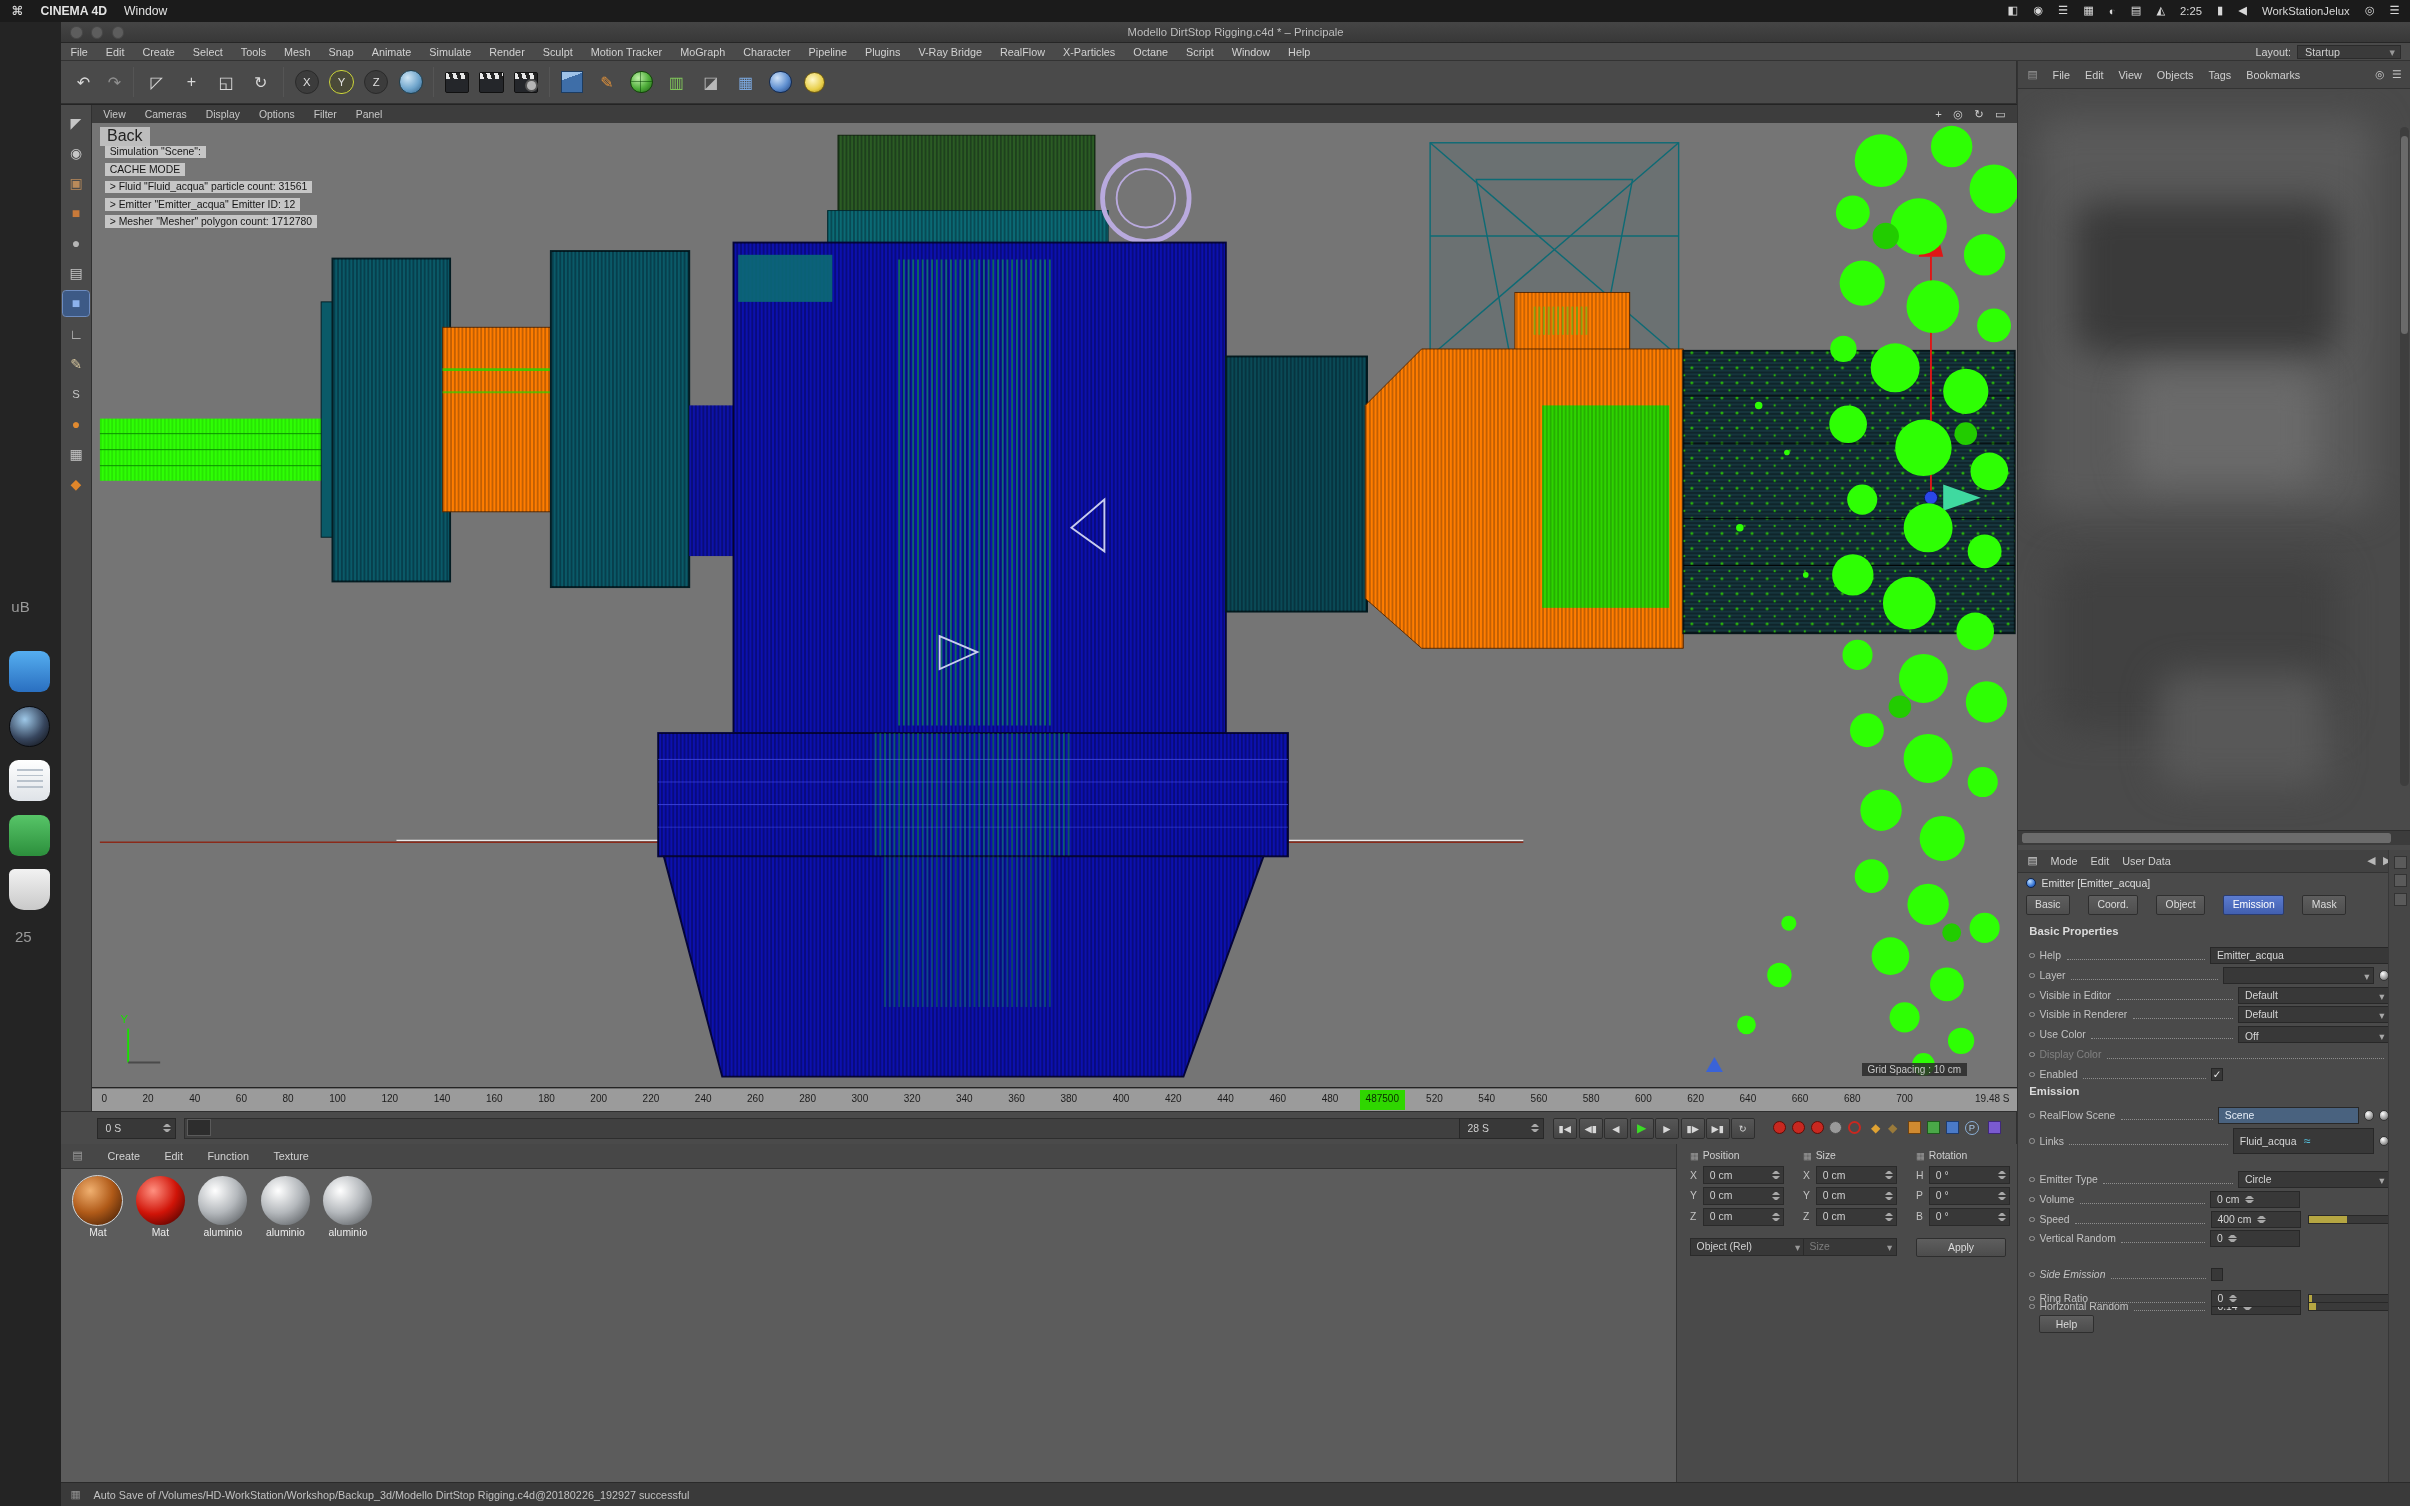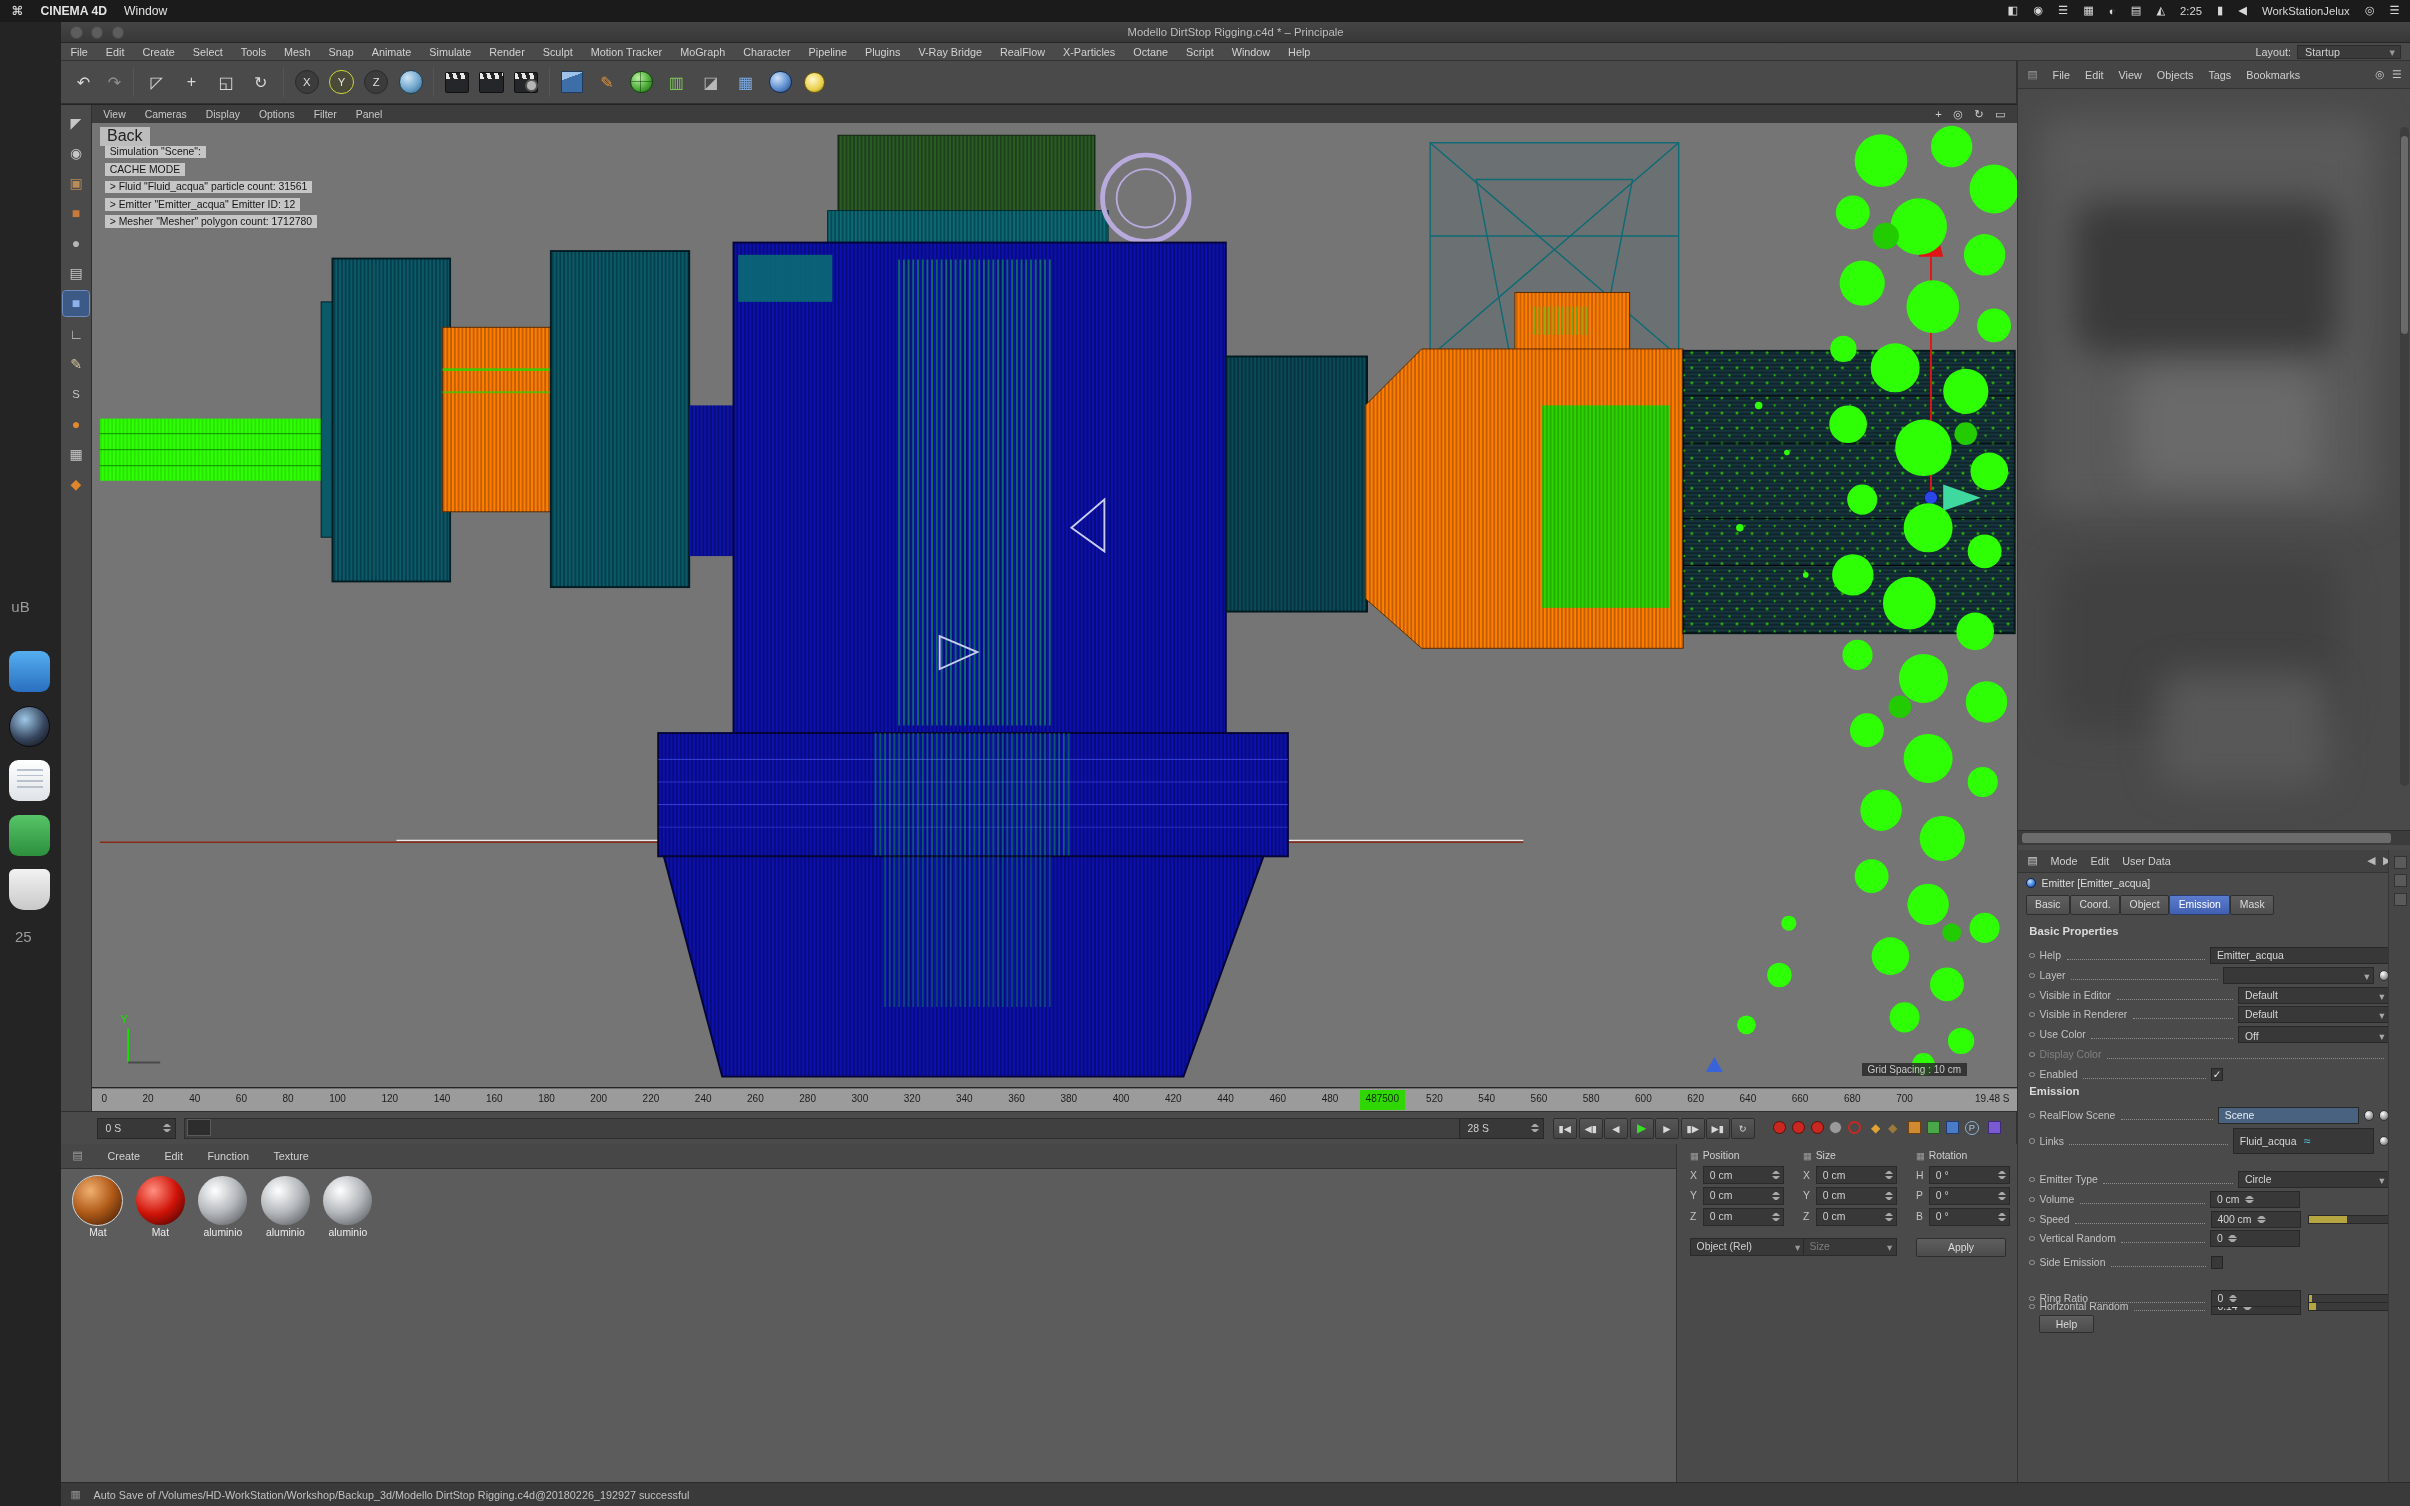--- a/index.html
+++ b/index.html
@@ -184,21 +184,21 @@
 
   
   #attrs { position:absolute; left:0; top:789px; width:394px; height:632px; background:#4a4a4a; font-size:10.4px; }
   #attr-menubar { position:absolute; left:0; top:0; width:100%; height:22.6px; background:#424242; border-bottom:0.9px solid #333;
     display:flex; align-items:center; gap:13px; padding:0 9.4px; color:#d0d0d0; font-size:10.8px; }
   #attr-menubar .aicons { margin-left:auto; display:flex; gap:7.5px; color:#b8b8b8; }
   #attr-title { position:absolute; left:0; top:22.6px; width:100%; height:21px; display:flex; align-items:center;
     gap:5.6px; padding:0 7.5px; color:#dedede; }
   .ballicon { width:10.4px; height:10.4px; border-radius:50%;
     background:radial-gradient(circle at 35% 30%, #bfe0ff, #3a78d8 60%, #123a80); border:0.9px solid #0c2450; }
-  #attr-tabs { position:absolute; left:7.5px; top:45px; display:flex; gap:0; }
+  #attr-tabs { position:absolute; left:7.5px; top:45px; display:flex; gap:18px; }
   .atab { padding:2.8px 8.5px 3.8px; background:linear-gradient(#5e5e5e,#4e4e4e); border:0.9px solid #2e2e2e; border-radius:1.9px;
     color:#dcdcdc; }
   .atab.active { background:linear-gradient(#5c7ccf,#415fb0); border-color:#2a3c70; color:#ffffff; }
   .asection { position:absolute; left:11.3px; color:#dadada; font-size:11.3px; font-weight:bold; }
   .arow { position:absolute; left:11.3px; width:360px; height:19px; display:flex; align-items:center; }
   .arow .pdot { width:5.6px; height:5.6px; border:0.9px solid #9a9a9a; border-radius:50%; margin-right:4.7px; flex:none; }
   .arow .lbl { color:#c2c2c2; white-space:nowrap; }
   .arow .lbl.dis { color:#828282; }
   .arow .lead { flex:1; margin:0 5.6px; border-bottom:0.9px dotted #8e8e8e; height:8.5px; min-width:7.5px; }
   .afield { height:17px; background:#383838; border:0.9px solid #282828; color:#d6d6d6;
@@ -977,21 +977,21 @@
         <span class="lbl">Horizontal Random</span>
         <span class="lead"></span>
       <span class="afield" style="width:90px;">
         <span>0.14</span>
           <span class="spin"></span>
         </span>
       <span class="slider">
           <span class="fill" style="width:8%;"></span>
         </span>
     </div>
-    <div class="arow" style="top:403px;">
+    <div class="arow" style="top:415px;font-style:italic;">
       <span class="pdot"></span>
         <span class="lbl">Side Emission</span>
         <span class="lead"></span>
       <span class="chk" style="margin-right:166px;"></span>
     </div>
     <div class="arow" style="top:439px;">
       <span class="pdot"></span>
         <span class="lbl">Ring Ratio</span>
         <span class="lead"></span>
       <span class="afield" style="width:90px;">

